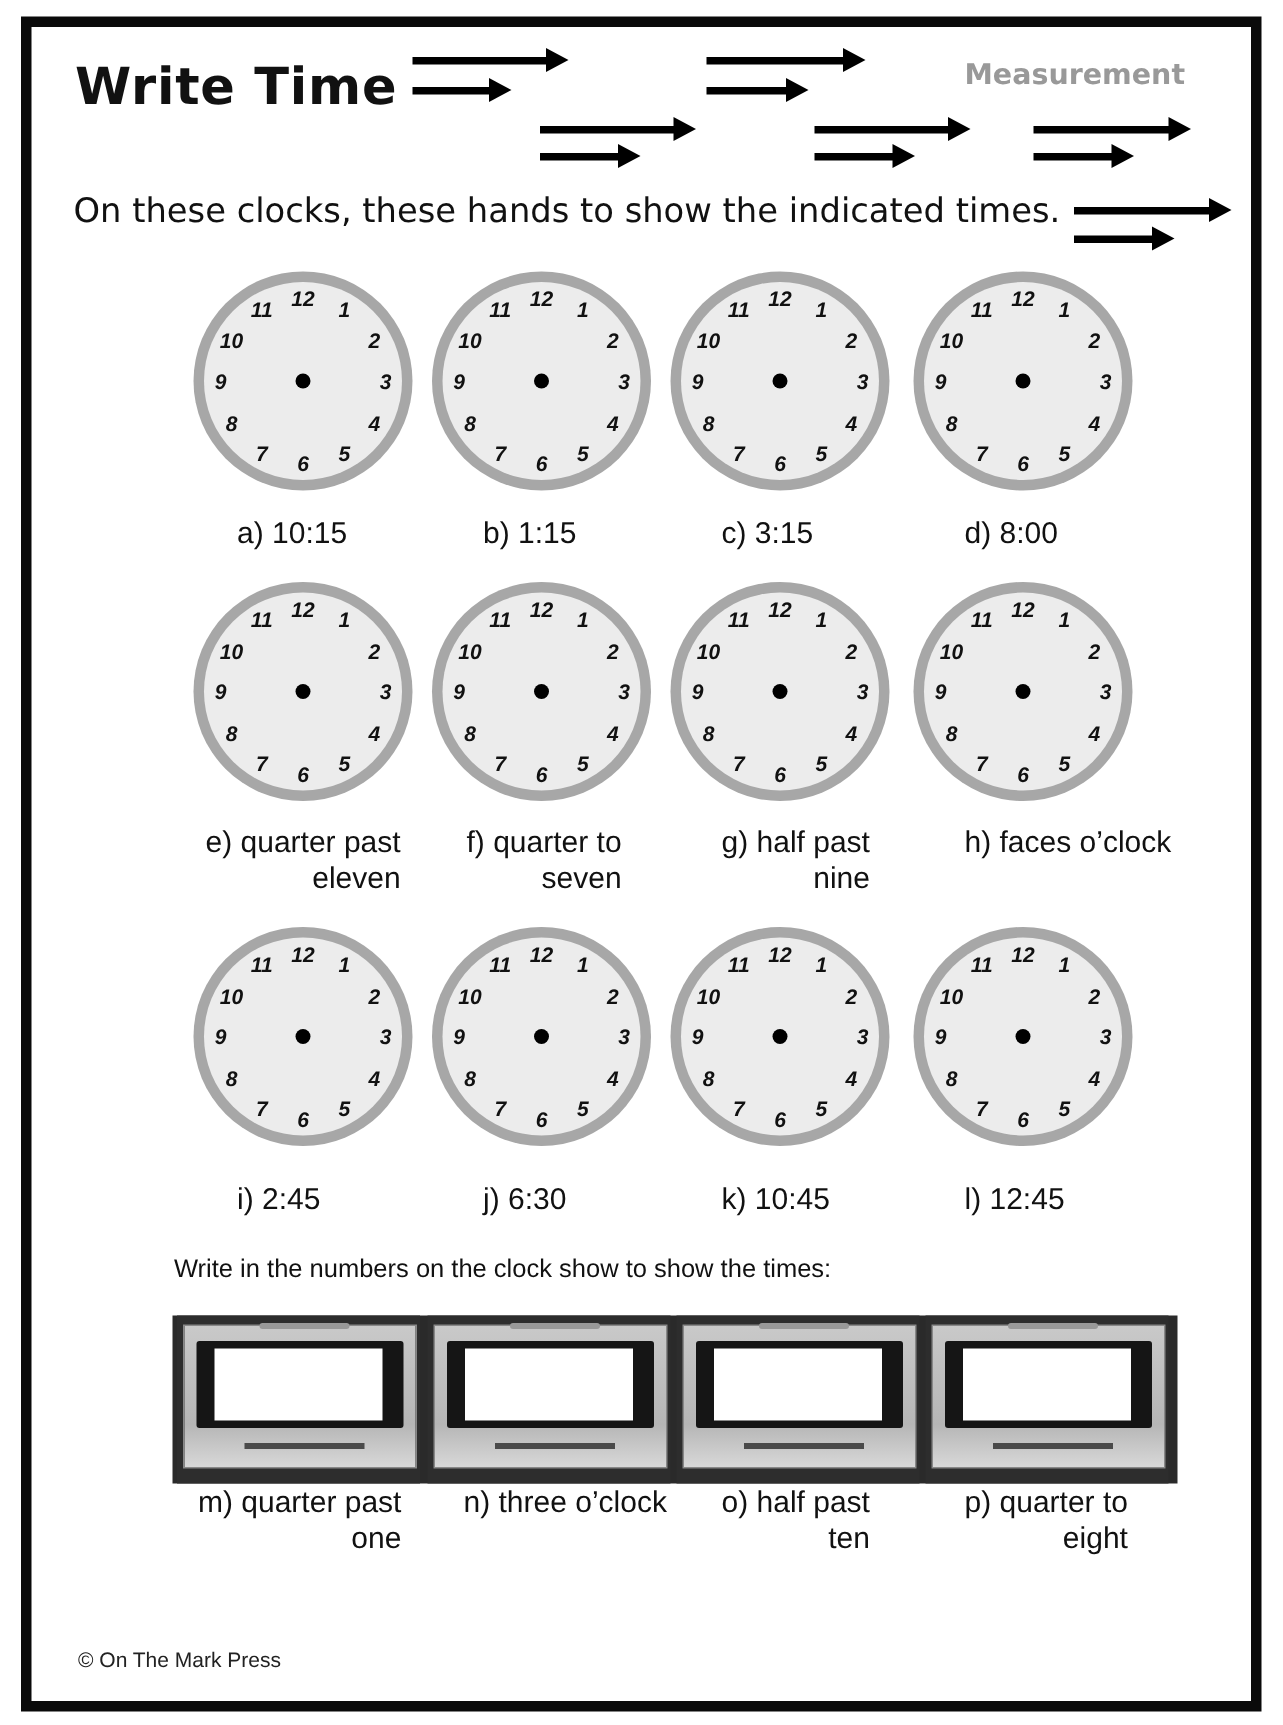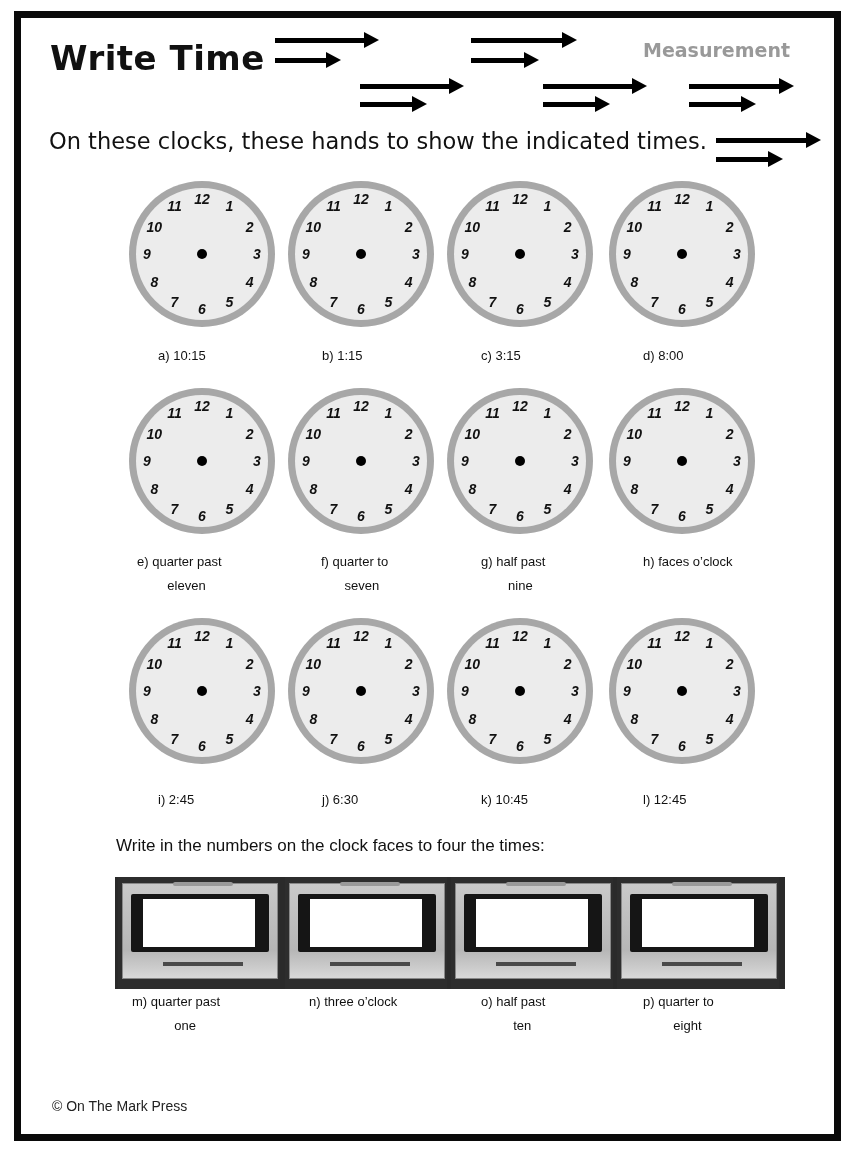--- a/index.html
+++ b/index.html
@@ -7,21 +7,21 @@
   .frame { position:absolute; left:14px; top:11px; width:813px; height:1116px; border:7px solid #0a0a0a; background:#fff; }
   .title { position:absolute; left:50px; top:38px; font-family:"DejaVu Sans", sans-serif; font-weight:bold; font-size:34px; color:#111; letter-spacing:0.5px; }
   .subject { position:absolute; left:643px; top:39px; font-family:"DejaVu Sans", sans-serif; font-weight:bold; font-size:19px; color:#999; }
   .instr { position:absolute; left:49px; top:128px; font-family:"DejaVu Sans", sans-serif; font-size:22.5px; color:#111; }
   .arrow { position:absolute; height:5px; background:#000; }
   .arrow::after { content:""; position:absolute; right:-14px; top:-6px; border-left:15px solid #000; border-top:8.5px solid transparent; border-bottom:8.5px solid transparent; }
   .clock { position:absolute; width:146px; height:146px; border-radius:50%; background:#a7a7a7; }
   .clock .face { position:absolute; left:7px; top:7px; width:132px; height:132px; border-radius:50%; background:#ececec; }
   .clock .num { position:absolute; width:24px; margin-left:-12px; margin-top:-9px; text-align:center; font-weight:bold; font-style:italic; font-size:14px; color:#111; line-height:18px; }
   .clock .dot { position:absolute; left:68px; top:68px; width:10px; height:10px; border-radius:50%; background:#000; }
-  .label { position:absolute; font-size:13px; color:#111; text-align:center; line-height:24px; white-space:pre; }
+  .label { position:absolute; font-size:20px; color:#111; text-align:right; line-height:24px; white-space:pre; }
   .write { position:absolute; left:116px; top:836px; font-size:17px; color:#111; }
   .digital-strip { position:absolute; left:115px; top:877px; width:670px; height:112px; background:#2a2a2a; }
   .dclock { position:absolute; top:877px; width:162px; height:112px; background:#2d2d2d; }
   .dclock .body { position:absolute; left:4px; top:6px; width:154px; height:94px; background:linear-gradient(#c9c9c9,#b6b6b6 70%,#d8d8d8); border:1px solid #888; }
   .dclock .topbar { position:absolute; left:50px; top:-2px; width:60px; height:4px; background:#999; border-radius:2px; }
   .dclock .bezel { position:absolute; left:8px; top:10px; width:138px; height:58px; background:#151515; border-radius:2px; }
   .dclock .screen { position:absolute; left:12px; top:5px; width:112px; height:48px; background:#fff; }
   .dclock .ticks { position:absolute; left:40px; top:78px; width:80px; height:4px; background:#4a4a4a; }
   .footer { position:absolute; left:52px; top:1098px; font-family:Liberation Sans, sans-serif; font-size:14px; color:#222; }
 </style>
@@ -146,21 +146,21 @@
       <span class="num" style="left: 120.631px; top: 100.5px;">4</span>
       <span class="num" style="left: 100.5px; top: 120.631px;">5</span>
       <span class="num" style="left: 73px; top: 128px;">6</span>
       <span class="num" style="left: 45.5px; top: 120.631px;">7</span>
       <span class="num" style="left: 25.3686px; top: 100.5px;">8</span>
       <span class="num" style="left: 18px; top: 73px;">9</span>
       <span class="num" style="left: 25.3686px; top: 45.5px;">10</span>
       <span class="num" style="left: 45.5px; top: 25.3686px;">11</span>
       <div class="dot"></div>
     </div>
-    <div class="label" style="left: 311px; top: 550px; margin-left: 10px;">f) quarter to
+    <div class="label" style="left: 311px; top: 550px;">f) quarter to
     seven</div>
     <div class="clock" style="left: 447px; top: 388px;">
       <div class="face"></div>
       <span class="num" style="left: 73px; top: 18px;">12</span>
       <span class="num" style="left: 100.5px; top: 25.3686px;">1</span>
       <span class="num" style="left: 120.631px; top: 45.5px;">2</span>
       <span class="num" style="left: 128px; top: 73px;">3</span>
       <span class="num" style="left: 120.631px; top: 100.5px;">4</span>
       <span class="num" style="left: 100.5px; top: 120.631px;">5</span>
       <span class="num" style="left: 73px; top: 128px;">6</span>
@@ -253,21 +253,21 @@
       <span class="num" style="left: 45.5px; top: 120.631px;">7</span>
       <span class="num" style="left: 25.3686px; top: 100.5px;">8</span>
       <span class="num" style="left: 18px; top: 73px;">9</span>
       <span class="num" style="left: 25.3686px; top: 45.5px;">10</span>
       <span class="num" style="left: 45.5px; top: 25.3686px;">11</span>
       <div class="dot"></div>
     </div>
     <div class="label" style="left: 643px; top: 788px;">l) 12:45</div>
   </div>
 
-<div class="write">Write in the numbers on the clock faces to four the times:</div>
+<div class="write">Write in the numbers on the clock show to show the times:</div>
 <div class="digital-strip"></div>
 <div id="dclocks">
     <div class="dclock" style="left: 118px;">
       <div class="body">
         <div class="topbar"></div>
         <div class="bezel">
           <div class="screen"></div>
         </div>
         <div class="ticks"></div>
       </div>

